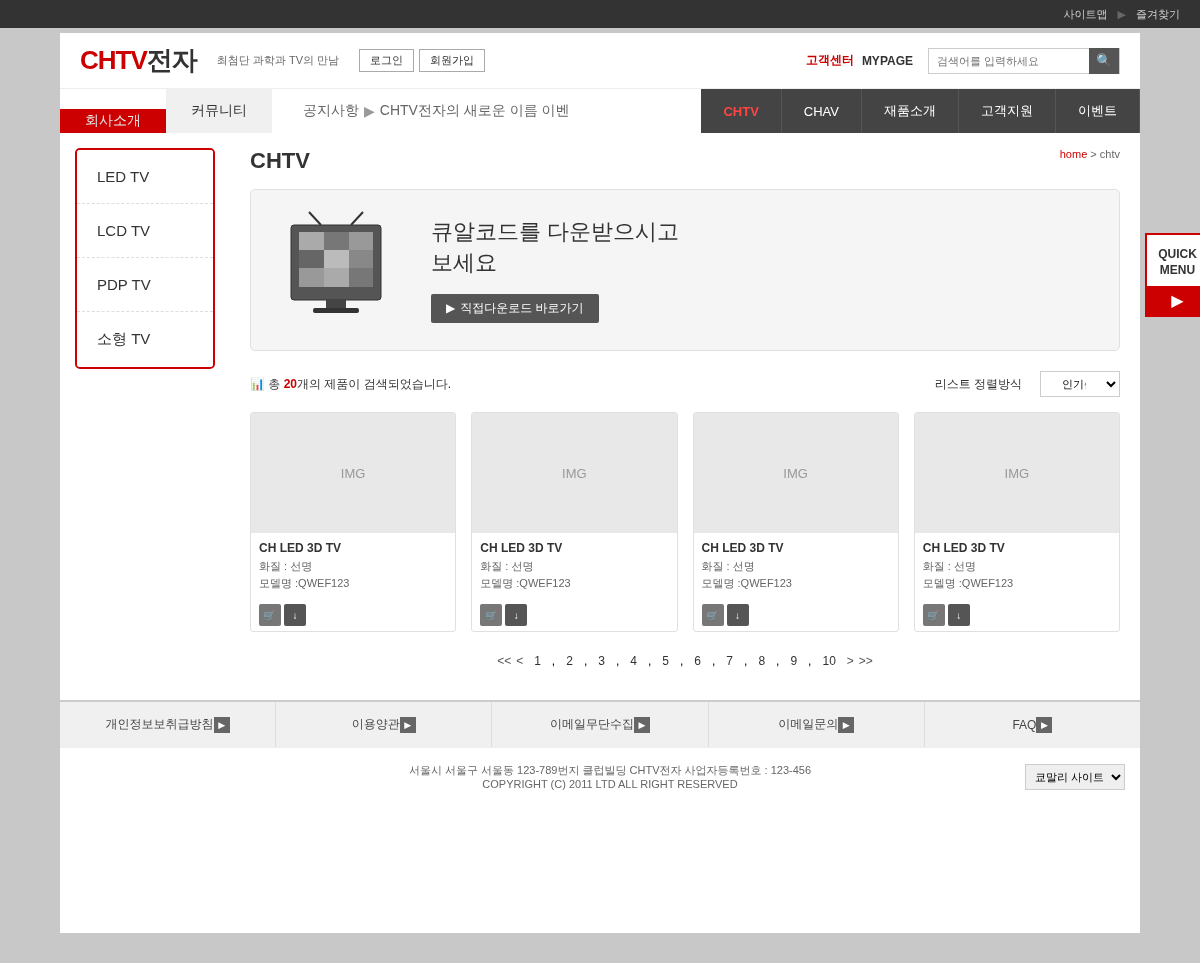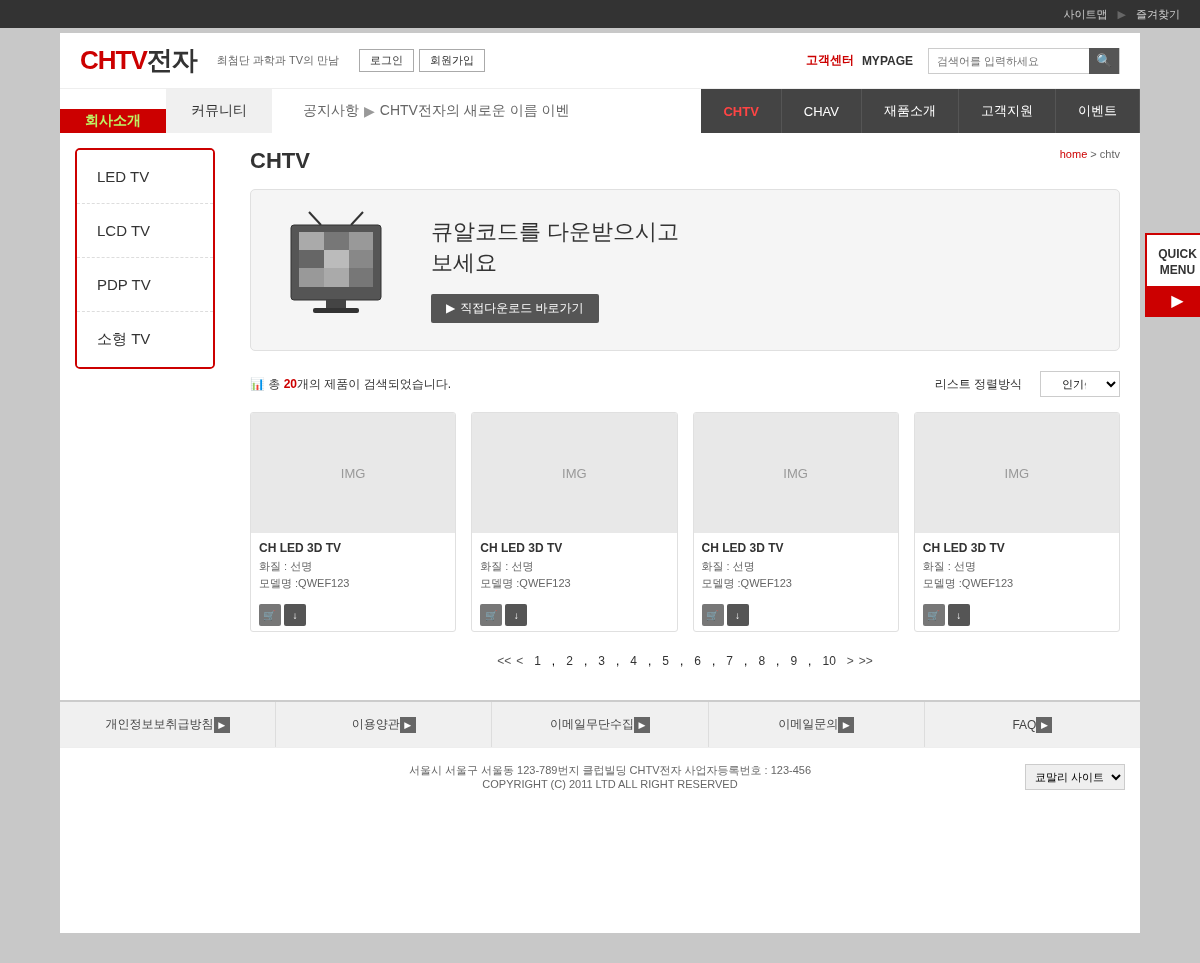--- a/index.html
+++ b/index.html
@@ -155,22 +155,22 @@
       padding: 0 25px;
       display: flex;
       align-items: center;
       font-size: 14px;
       cursor: pointer;
       color: #333;
       text-decoration: none;
     }
     .nav-item.active-red {
       background: #cc0000;
-      color: #bef264;
-      font-weight: bold;
+      color: #e5e5e5;
+      font-weight: normal;
       margin-top: 20px;
     }
     .nav-item.active-light {
       background: #f0f0f0;
       color: #333;
     }
     .nav-breadcrumb {
       display: flex;
       align-items: center;
       padding: 0 31px;

